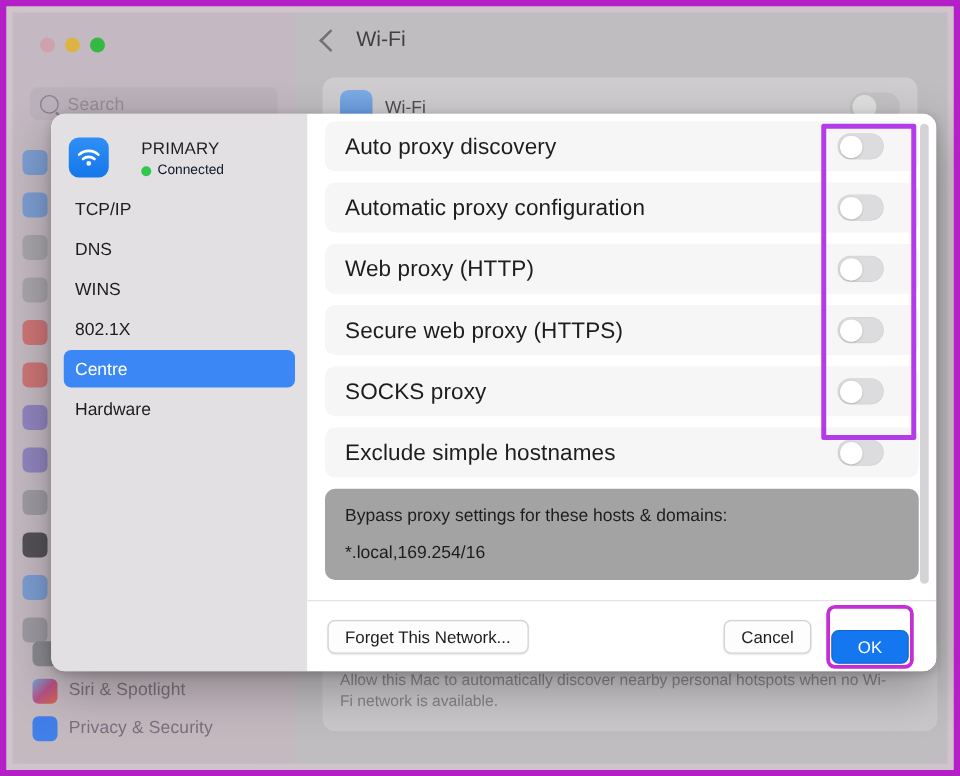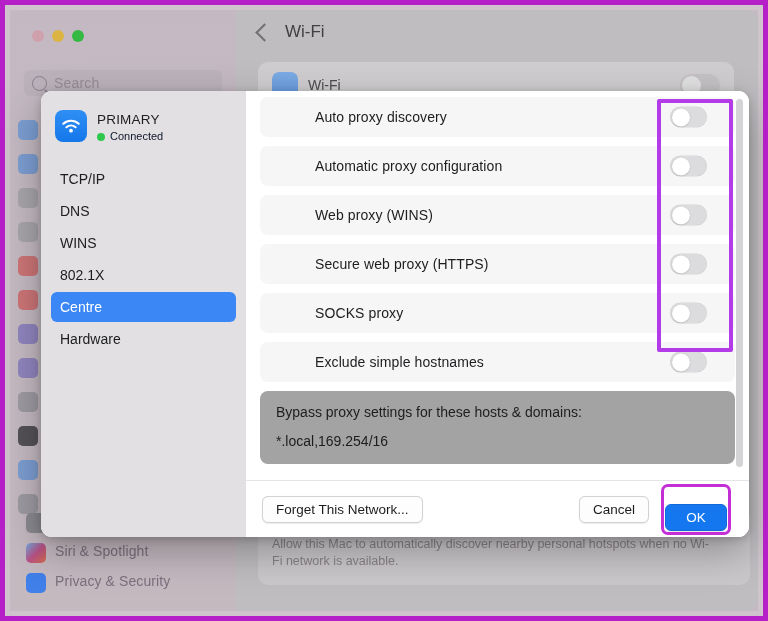--- a/index.html
+++ b/index.html
@@ -243,23 +243,23 @@
   .sheet-side {
     width: 205px;
     background: #e2e0e2;
     flex: none;
     padding-top: 18px;
     box-sizing: border-box;
   }
   .net-head {
     display: flex;
     align-items: center;
-    gap: 10px;
+    gap: 26px;
     padding: 0 16px 0 14px;
-    margin-bottom: 20px;
+    margin-bottom: 8px;
   }
   .wifi-badge {
     width: 32px; height: 32px;
     border-radius: 8px;
     background: linear-gradient(180deg,#2f8ff5,#1477ea);
     flex: none;
     position: relative;
   }
   .wifi-badge svg { position: absolute; left: 5px; top: 7px; }
   .net-meta { line-height: 1.25; }
@@ -320,24 +320,23 @@
     background: #f6f6f7;
     border-radius: 8px;
     height: 40px;
     margin-bottom: 9px;
     display: flex;
     align-items: center;
     padding: 0 16px;
     box-sizing: border-box;
   }
   .prow .plabel {
-    font-size: 14px;
+    font-size: 18px;
     color: #1d1d1f;
     letter-spacing: .1px;
-    margin-left: 39px;
   }
   .toggle {
     position: absolute;
     right: 28px;
     top: 50%;
     transform: translateY(-50%);
     width: 37px;
     height: 21px;
     border-radius: 11px;
     background: #dcdcde;
@@ -560,21 +559,21 @@
         </div>
 
         <div class="prow">
           <span class="plabel">Automatic proxy configuration</span>
           <span class="toggle">
               <span class="knob"></span>
             </span>
         </div>
 
         <div class="prow">
-          <span class="plabel">Web proxy (WINS)</span>
+          <span class="plabel">Web proxy (HTTP)</span>
           <span class="toggle">
               <span class="knob"></span>
             </span>
         </div>
 
         <div class="prow">
           <span class="plabel">Secure web proxy (HTTPS)</span>
           <span class="toggle">
               <span class="knob"></span>
             </span>

